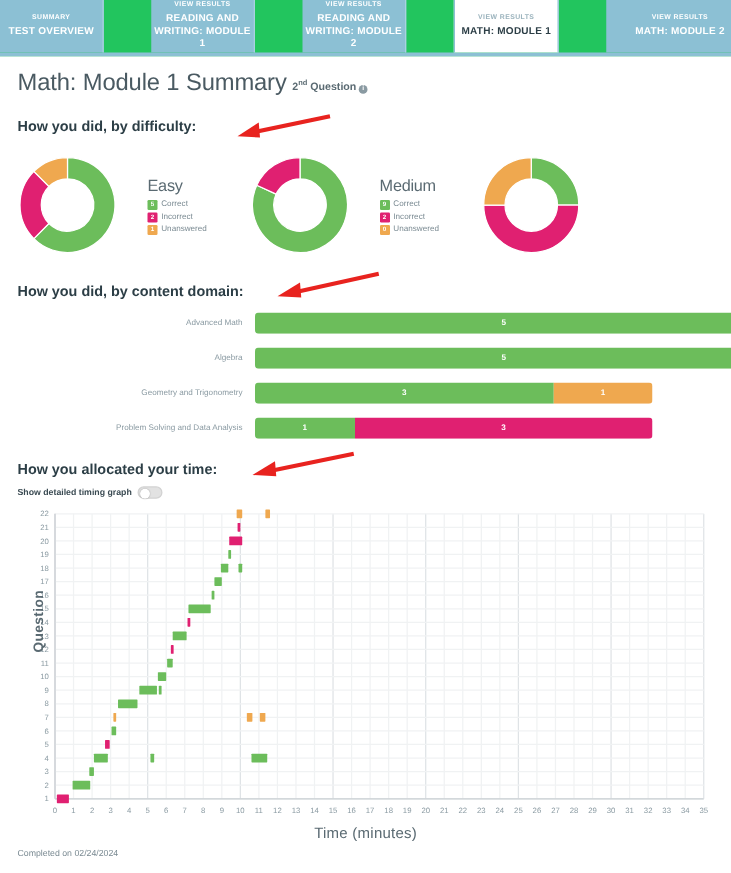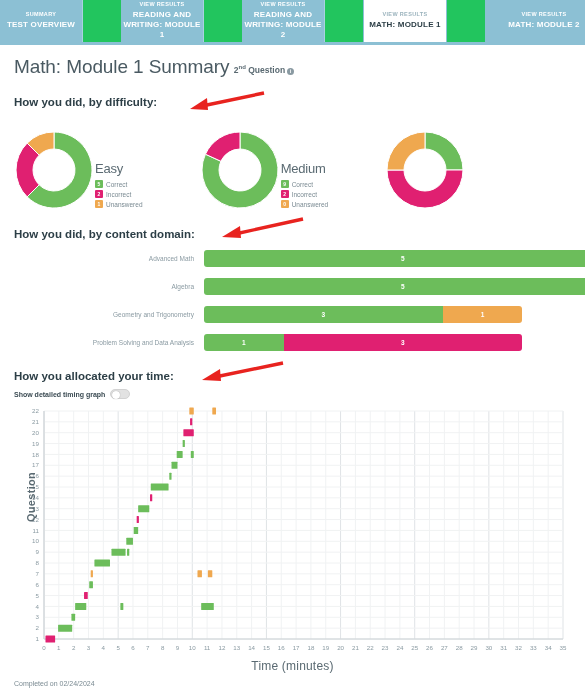--- a/index.html
+++ b/index.html
@@ -128,22 +128,22 @@
 
   
   #donuts {
     display:flex;
     margin-top:10px;
     height:92px;
   }
   .donut-group {
     flex:1;
     display:flex;
-    align-items:flex-end;
-    gap:1px;
+    align-items:center;
+    gap:24px;
   }
   .donut { position:relative; width:80px; height:80px; flex:none; }
   .donut svg { display:block; }
   .donut-meta { padding-top:2px; }
   .donut-label {
     font-size:13px;
     color:#5a6a72;
     margin-bottom:4px;
     letter-spacing:-0.2px;
   }

